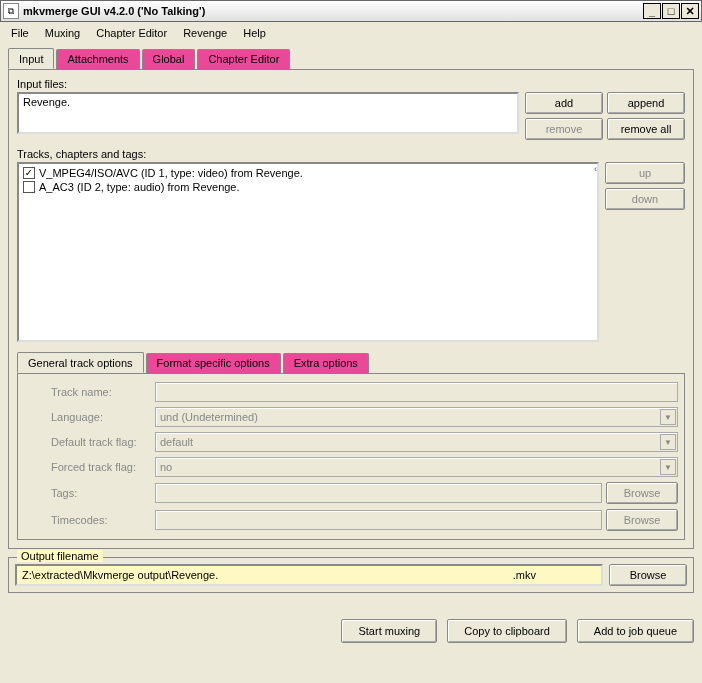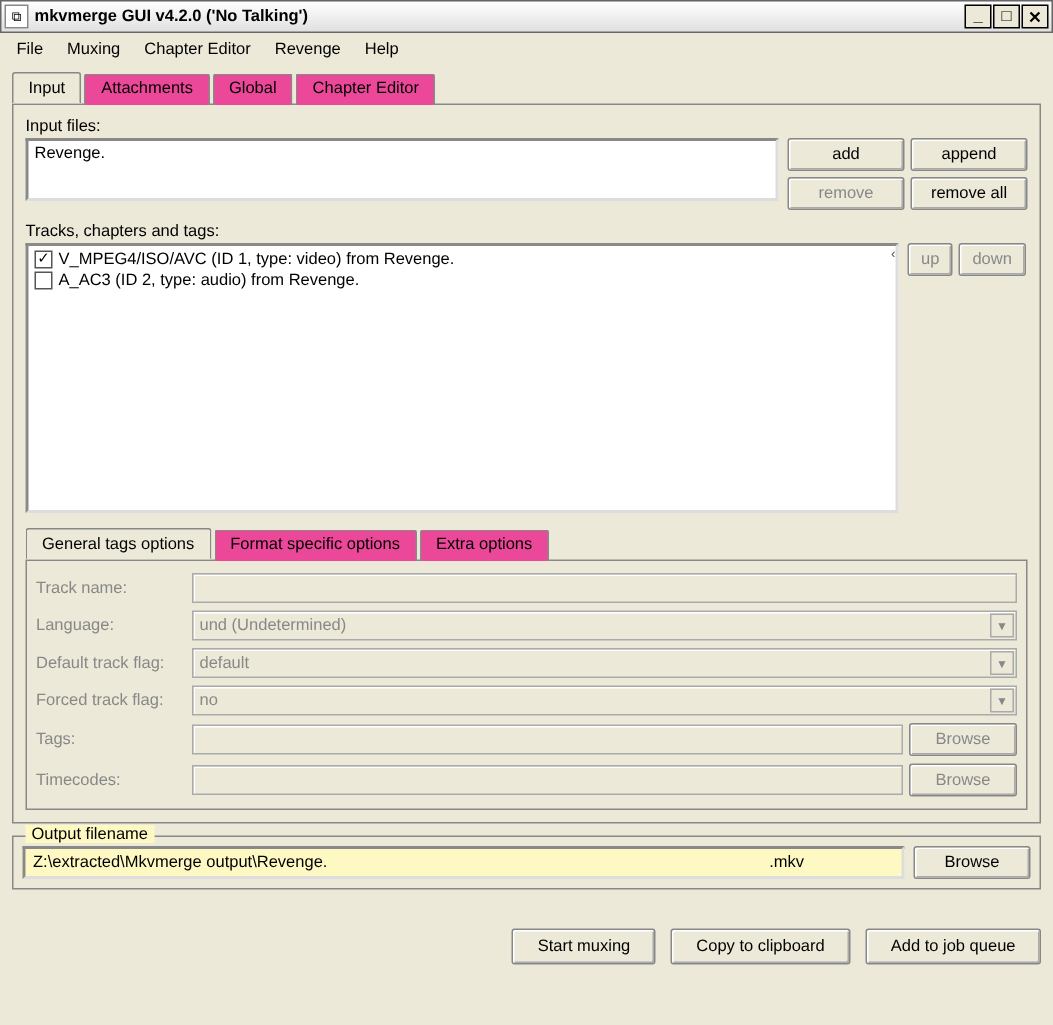--- a/index.html
+++ b/index.html
@@ -22,29 +22,29 @@
   .tab-panel { border:1px solid #888; padding:8px; background:#ece9d8; }
   
   .section-label { margin-bottom:2px; display:block; }
   
   .row { display:flex; gap:6px; align-items:flex-start; }
   
   .sunken-box { background:#fff; border:2px inset #ddd; font-size:11px; overflow:auto; }
   .input-files-box { flex:1; height:42px; padding:2px 4px; }
   .tracks-box { flex:1; height:180px; padding:2px 4px; }
   
-  .btn-col { display:flex; gap:4px; width:80px;}
+  .btn-col { display:flex; flex-direction:column; gap:4px; width:80px;justify-content:space-between;}
   .btn-row2 { display:flex; gap:4px;}
   .btn { height:22px; background:#ece9d8; border:1px solid #888; border-radius:2px; box-shadow:inset 1px 1px 0 #fff, inset -1px -1px 0 #aaa; display:flex; align-items:center; justify-content:center; padding:0 8px; cursor:default; color:#000;}
   .btn.disabled { color:#888; }
   
   .subtabs { display:flex; margin-top:10px; position:relative; top:1px; z-index:2;}
   .opt-panel { border:1px solid #888; padding:8px 6px; }
   .opt-row { display:flex; align-items:center; margin-bottom:5px; gap:4px;}
-  .opt-label { width:100px; color:#888; }
+  .opt-label { width:100px; color:#888;margin-left:27px; }
   .opt-field { flex:1; height:20px; background:#ece9d8; border:1px solid #aaa; box-shadow:inset 1px 1px 0 #fff; padding:2px 4px; color:#888; display:flex; align-items:center; position:relative;}
   .dd-arrow { position:absolute; right:1px; top:1px; bottom:1px; width:16px; background:#ece9d8; border:1px solid #aaa; display:flex; align-items:center; justify-content:center; font-size:8px;}
   .browse-btn { width:72px; }
   
   .groupbox { border:1px solid #888; padding:6px; margin-top:8px; position:relative;}
   .groupbox-title { position:absolute; top:-8px; left:8px; background:#fef9c3; padding:0 4px; }
   .output-field { flex:1; height:22px; background:#fef9c3; border:2px inset #ddd; padding:3px 5px; display:flex; align-items:center; }
   .of-ext { margin-left:auto; padding-right:60px;}
   
   .bottom-buttons { display:flex; justify-content:flex-end; gap:10px; margin-top:26px;}
@@ -119,21 +119,21 @@
         </div>
         <div class="small-scroll">‹</div>
       </div>
       <div class="btn-col">
         <div class="btn disabled">up</div>
         <div class="btn disabled">down</div>
       </div>
     </div>
 
     <div class="subtabs">
-      <div class="tab active">General tags options</div>
+      <div class="tab active">General track options</div>
       <div class="tab">Format specific options</div>
       <div class="tab">Extra options</div>
     </div>
     <div class="opt-panel">
       <div class="opt-row">
         <div class="opt-label">Track name:</div>
         <div class="opt-field"></div>
       </div>
       <div class="opt-row">
         <div class="opt-label">Language:</div>

